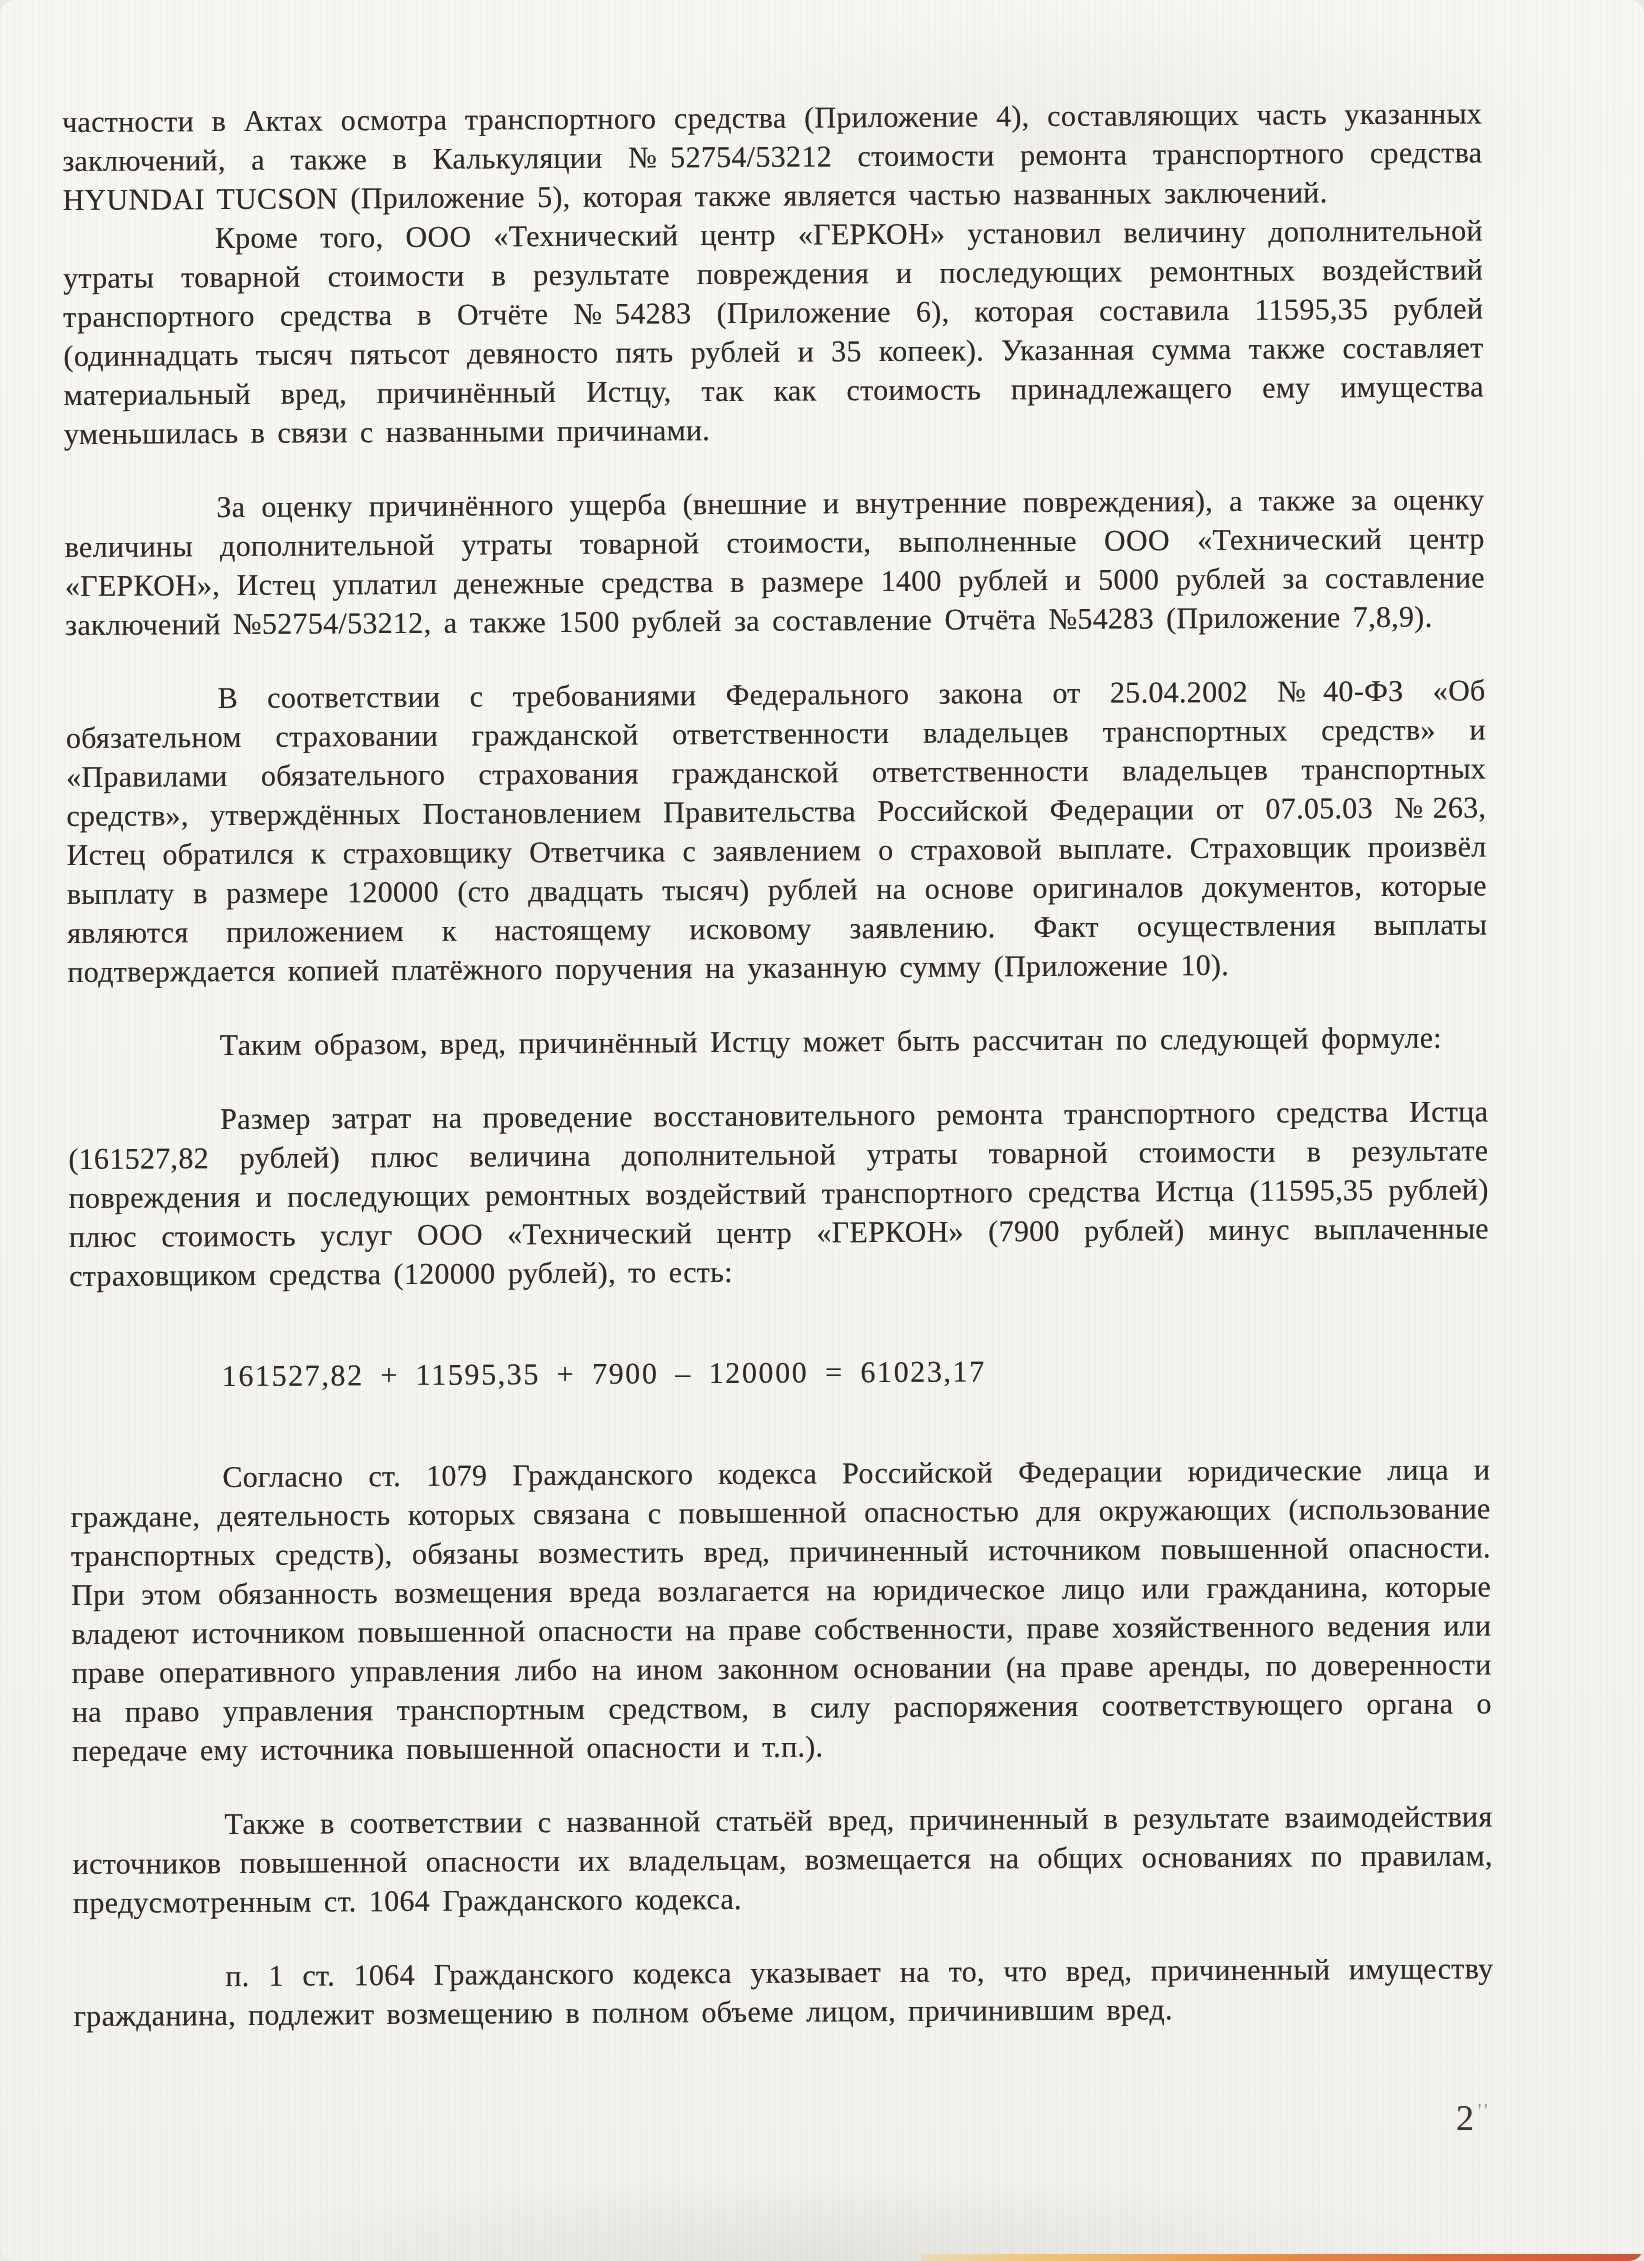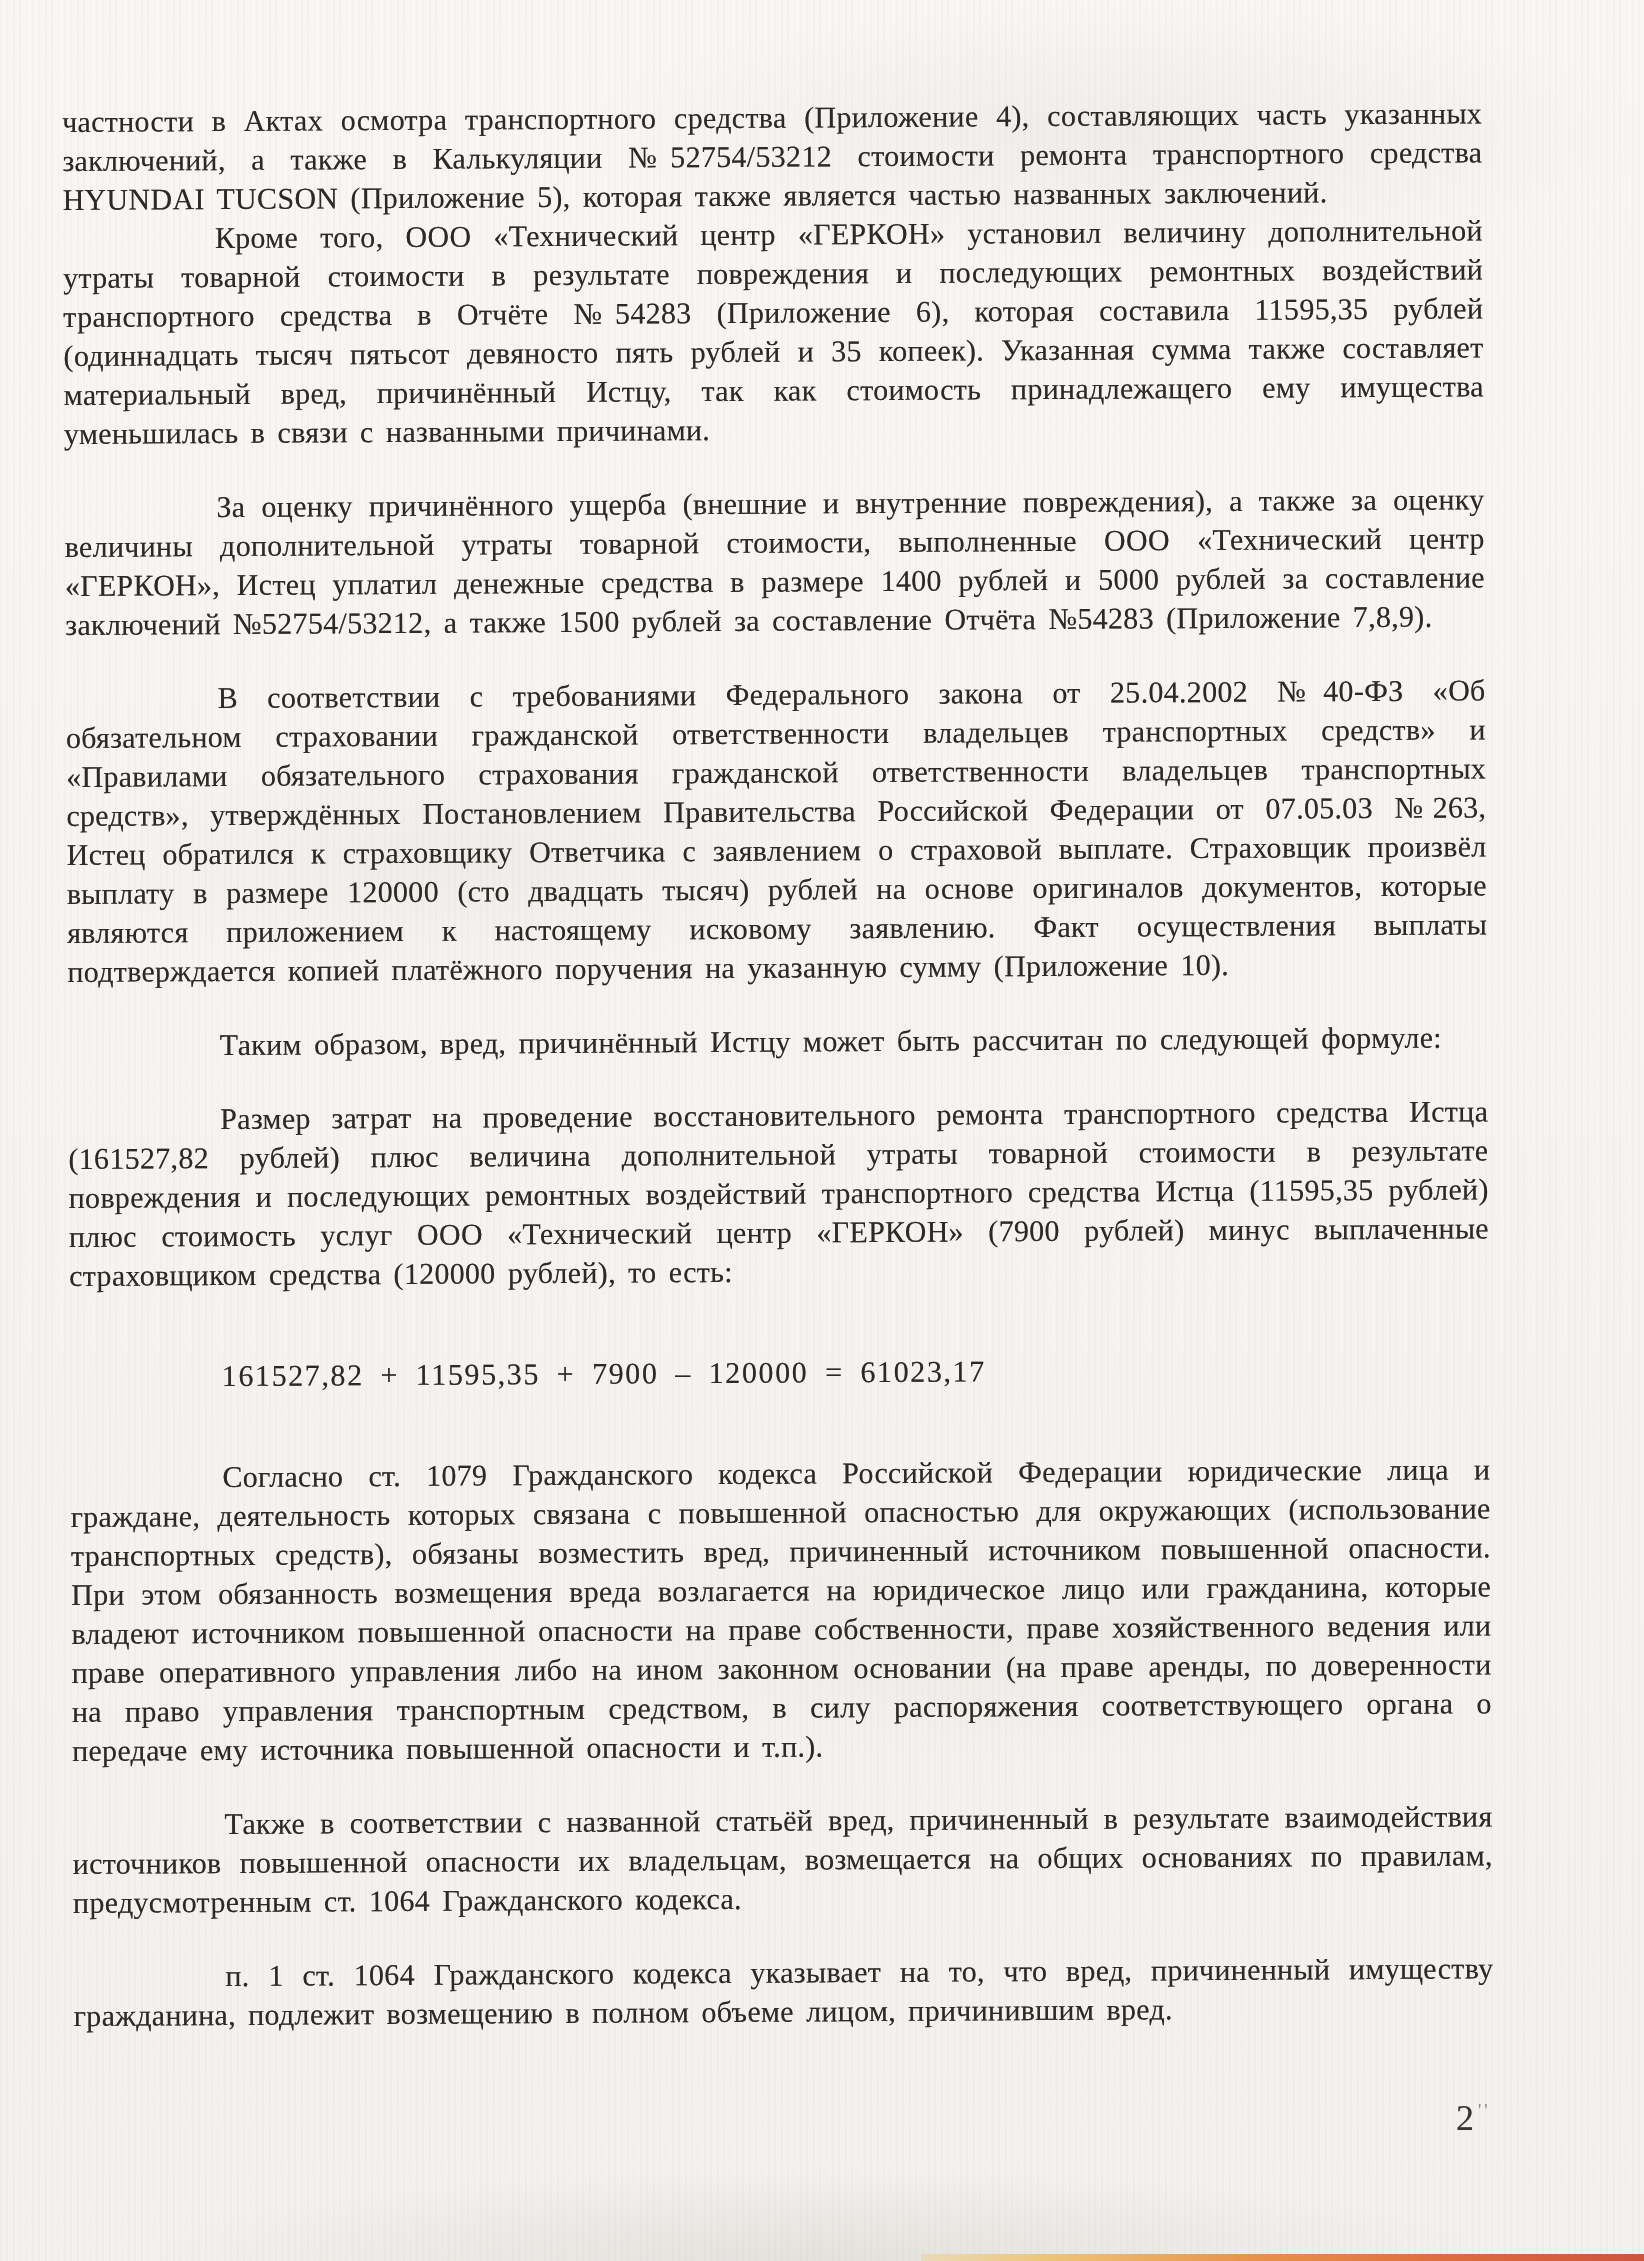--- a/index.html
+++ b/index.html
@@ -14,20 +14,21 @@
     height:2261px;
     margin:0 auto;
     overflow:hidden;
     background:
       radial-gradient(ellipse 838px 206px at 68% 6%, rgba(185,181,172,.14), transparent 65%),
       radial-gradient(ellipse 613px 181px at 28% 38%, rgba(185,181,172,.12), transparent 65%),
       radial-gradient(ellipse 709px 206px at 62% 72%, rgba(185,181,172,.13), transparent 65%),
       radial-gradient(ellipse 967px 129px at 50% 100%, rgba(160,156,148,.18), transparent 70%),
       repeating-linear-gradient(90deg, rgba(120,116,108,.035) 0 1.9px, rgba(0,0,0,0) 1.9px 6.4px),
       linear-gradient(#f8f7f4,#f2f1ed);
+    border-radius: 15px;
   }
   .text-block{
     position:absolute;
     left:62px;
     top:102px;
     width:1420px;
     transform:rotate(-0.35deg);
     transform-origin:left top;
     color:#2d2a26;
     font-size:30px;

